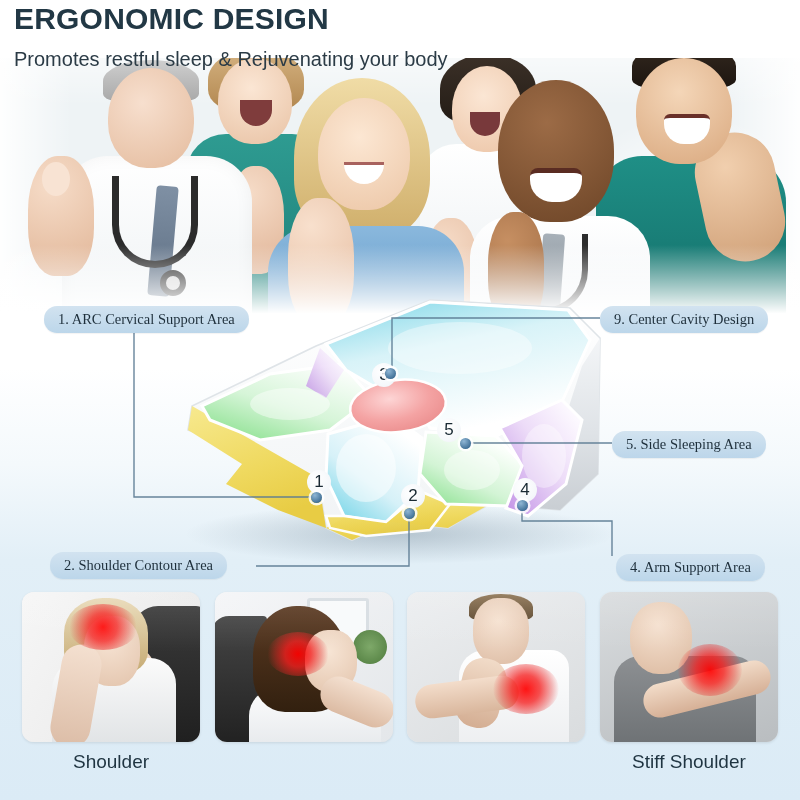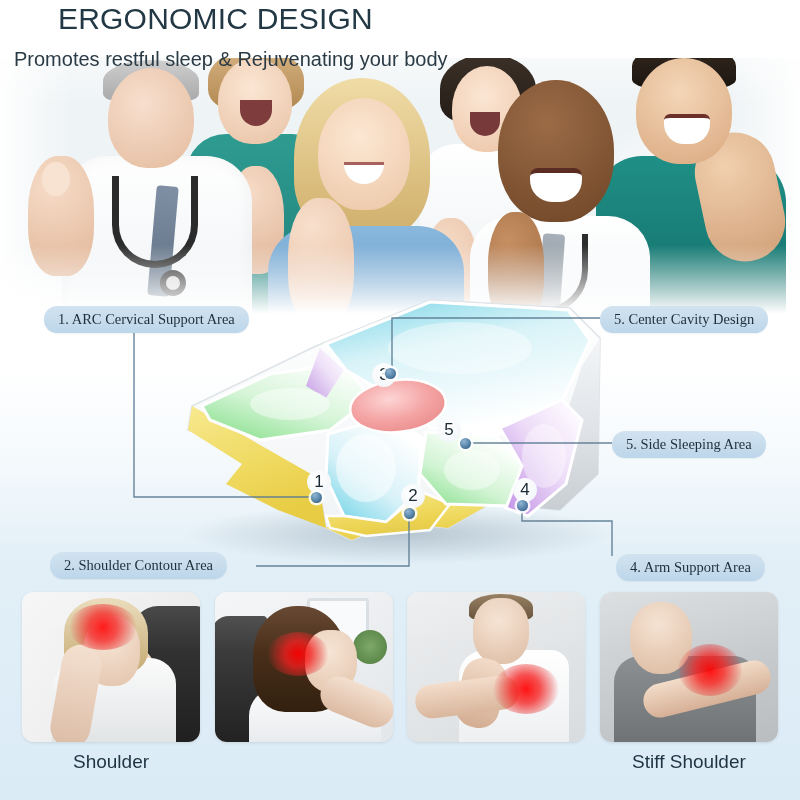--- a/index.html
+++ b/index.html
@@ -28,26 +28,25 @@
   
   .header {
     position: absolute;
     left: 0; top: 0;
     width: 800px;
     z-index: 40;
     padding: 2px 0 0 14px;
   }
   .title {
     font-size: 30px;
-    font-weight: normal;
+    font-weight: bold;
     letter-spacing: 0.2px;
     color: #223845;
     line-height: 34px;
     white-space: nowrap;
-    margin-left: 44px;
   }
   .subtitle {
     font-size: 20px;
     font-weight: normal;
     color: #2b3b46;
     line-height: 26px;
     margin-top: 10px;
     white-space: nowrap;
   }
 
@@ -430,21 +429,21 @@
       <path d="M 600,318 L 392,318 L 392,372"></path>
 
       <path d="M 612,556 L 612,521 L 522,521 L 522,505"></path>
 
       <path d="M 612,443 L 465,443"></path>
     </g>
   </svg>
 
   <div class="chip chip-1">1. ARC Cervical Support Area</div>
   <div class="chip chip-2">2. Shoulder Contour Area</div>
-  <div class="chip chip-3">5. Center Cavity Design</div>
+  <div class="chip chip-3">9. Center Cavity Design</div>
   <div class="chip chip-4">4. Arm Support Area</div>
   <div class="chip chip-5">5. Side Sleeping Area</div>
 
   <div class="numbubble nb-1">1</div>
   <div class="numbubble nb-2">2</div>
   <div class="numbubble nb-3">3</div>
   <div class="numbubble nb-4">4</div>
   <div class="numbubble nb-5">5</div>
 
   <div class="dot dot-1"></div>

